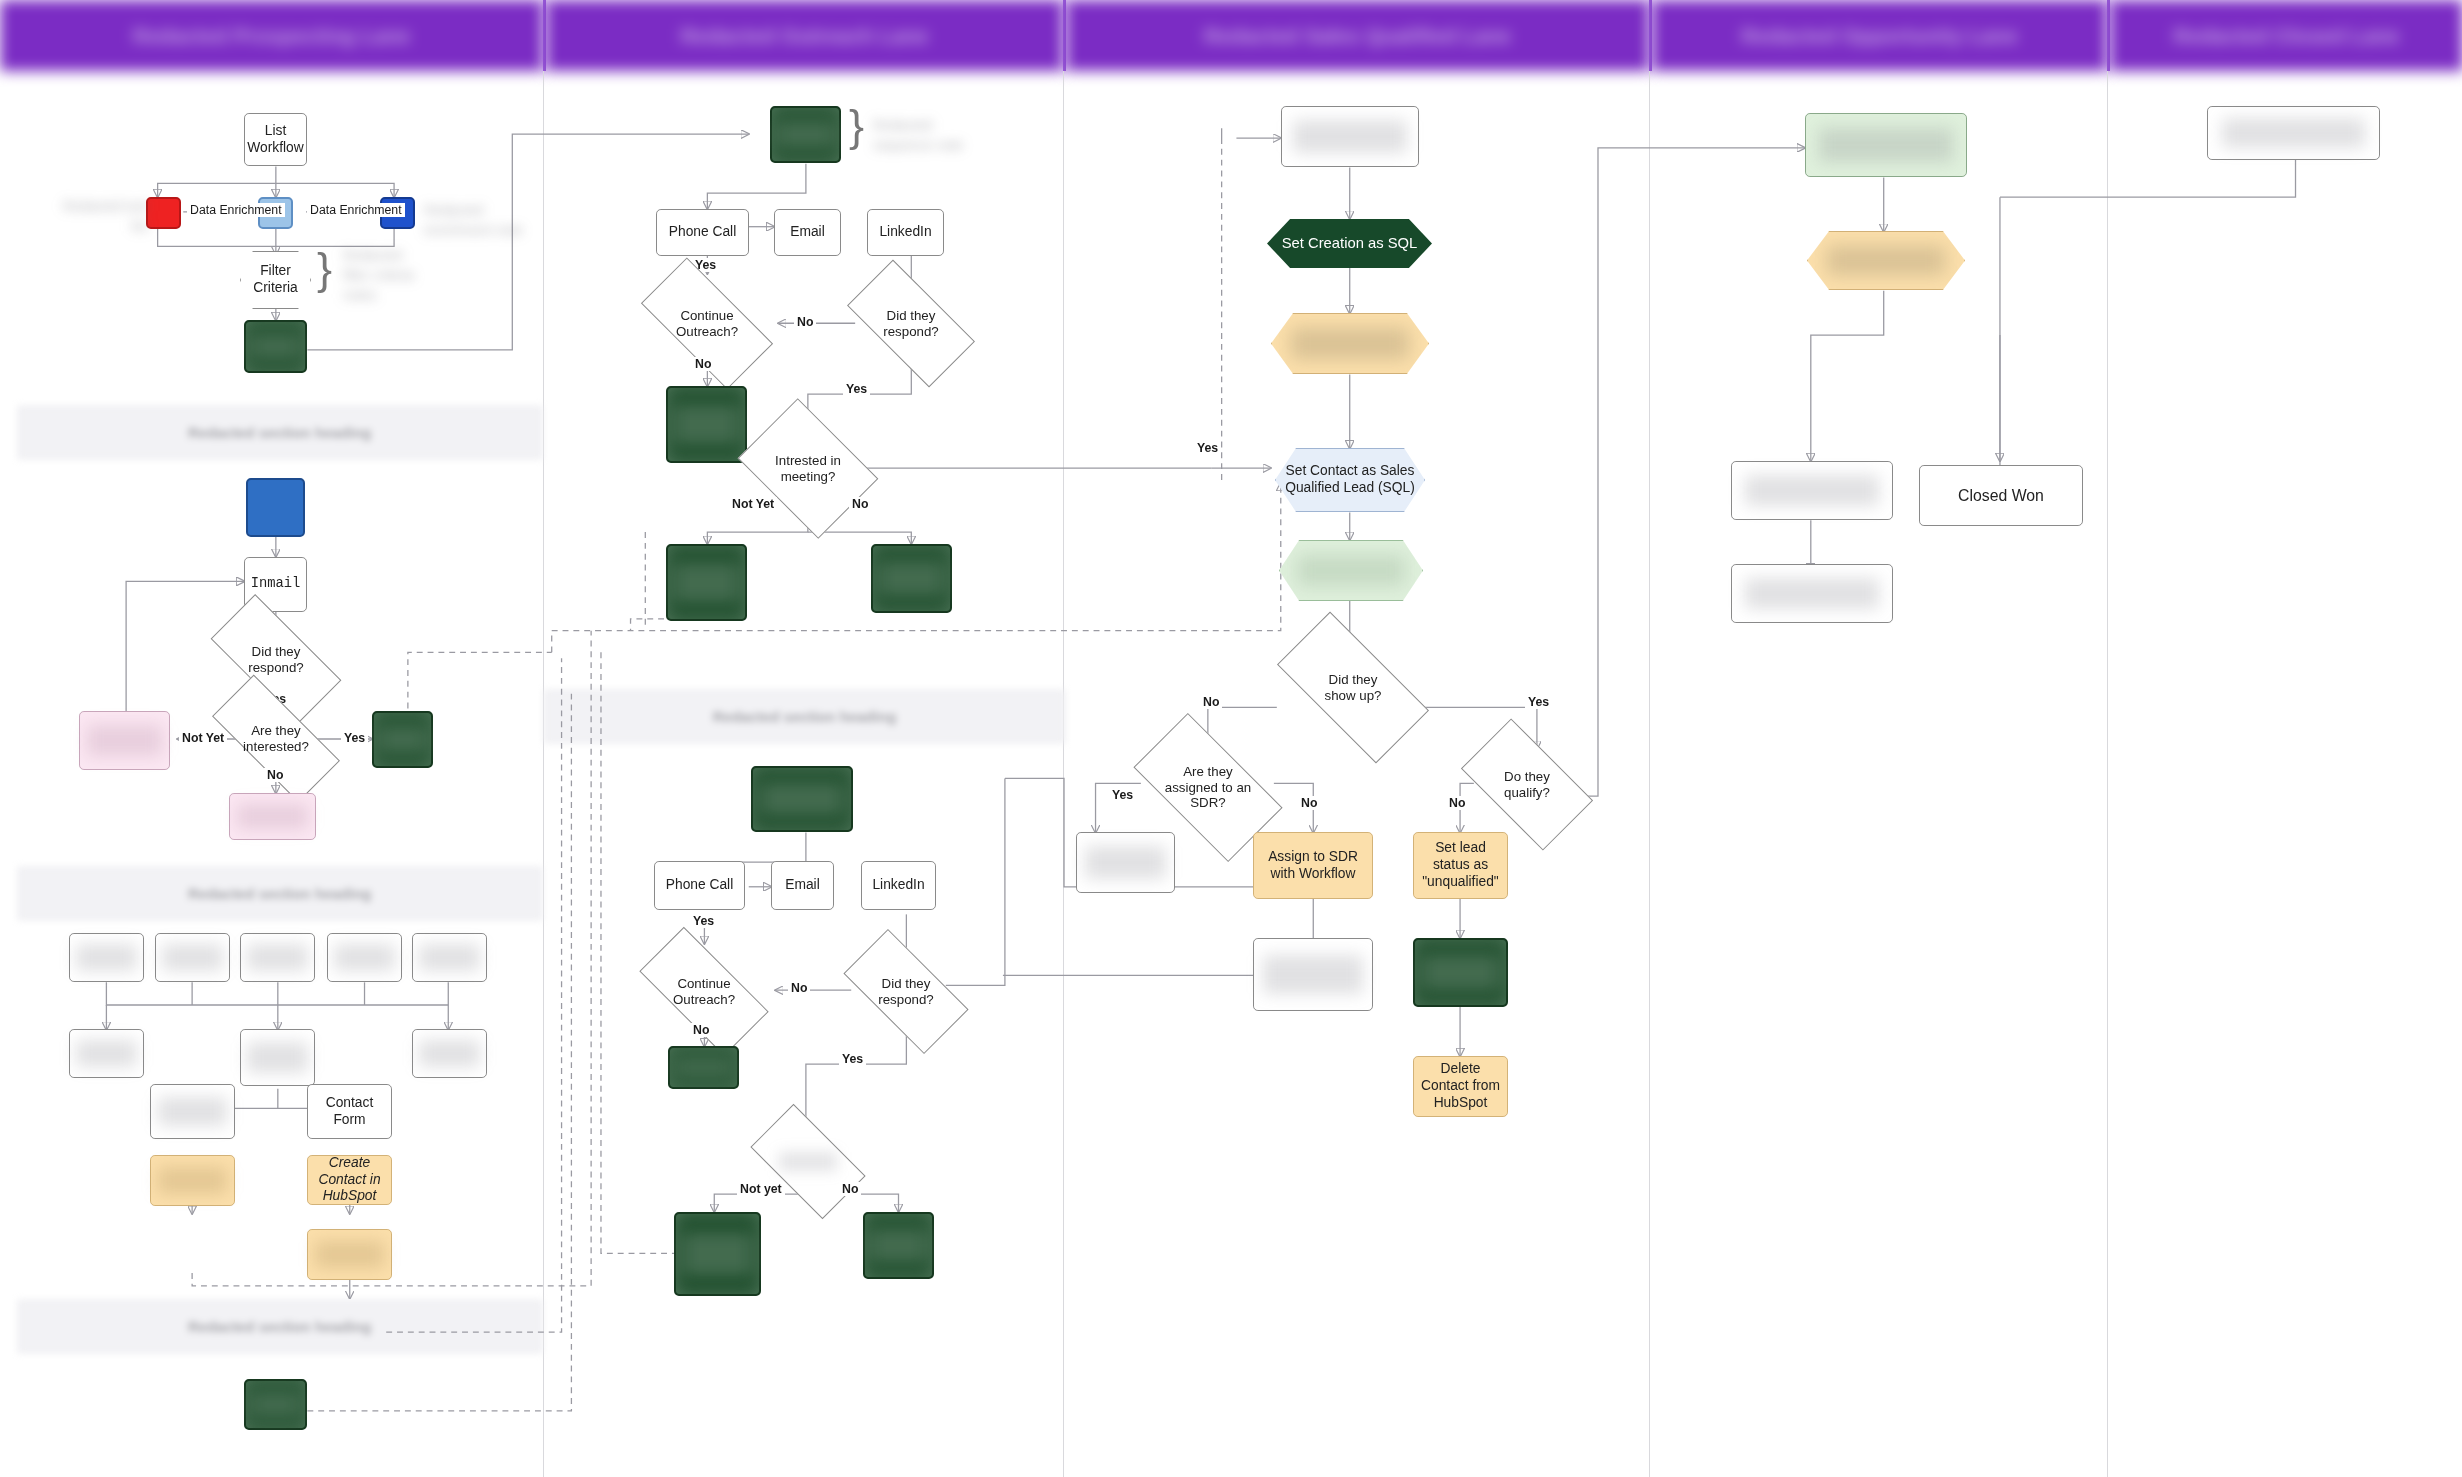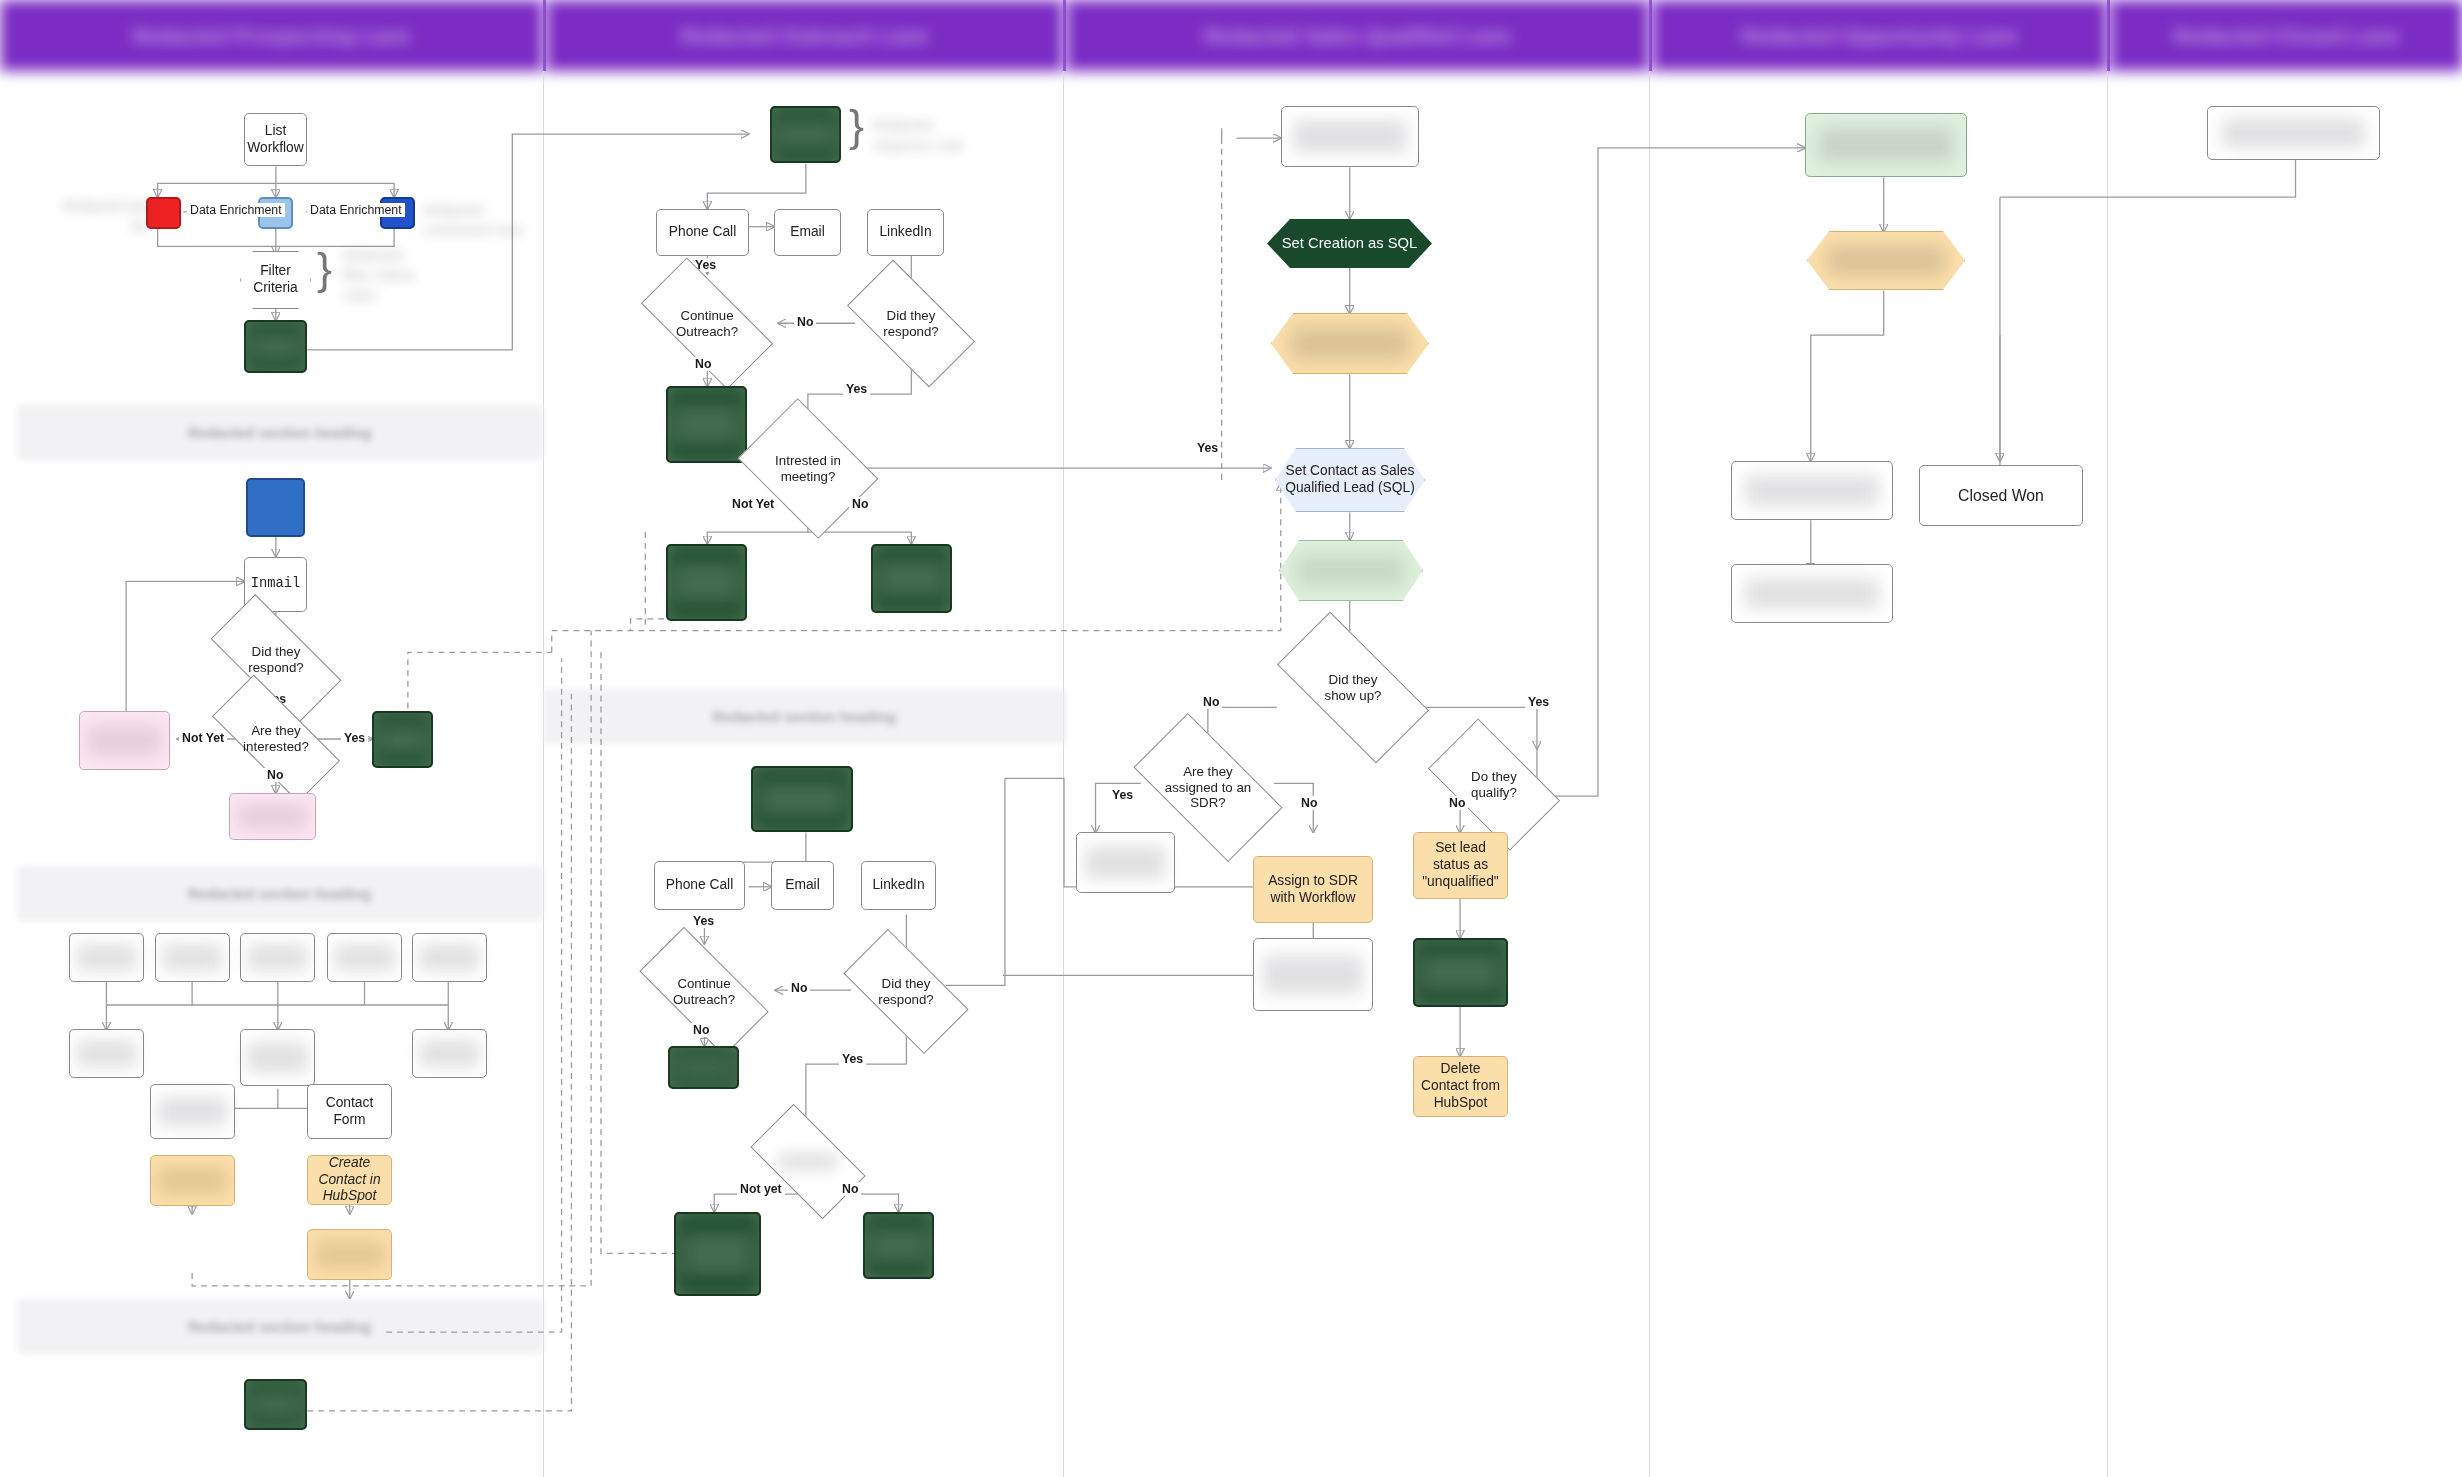--- a/index.html
+++ b/index.html
@@ -366,24 +366,24 @@
   <div class="elabel" style="left:1525px;top:695px;">Yes</div>
 
   <div class="dia" style="left:1141px;top:749px;width:134px;height:77px;">
     <span class="shape"></span>
     <span class="txt">Are they<br>assigned to an<br>SDR?</span>
   </div>
   <div class="elabel" style="left:1109px;top:788px;">Yes</div>
   <div class="elabel" style="left:1298px;top:796px;">No</div>
 
   <div class="node redacted" style="left:1076px;top:832px;width:99px;height:61px;">Redacted</div>
-  <div class="node n-orange" style="left:1253px;top:832px;width:120px;height:67px;margin-top:24px;">Assign to SDR with Workflow</div>
+  <div class="node n-orange" style="left:1253px;top:832px;width:120px;height:67px;">Assign to SDR with Workflow</div>
   <div class="node redacted" style="left:1253px;top:938px;width:120px;height:73px;">Redacted</div>
 
-  <div class="dia" style="left:1436px;top:749px;width:116px;height:71px;justify-content:center;">
+  <div class="dia" style="left:1469px;top:749px;width:116px;height:71px;justify-content:center;">
     <span class="shape"></span>
     <span class="txt">Do they<br>qualify?</span>
   </div>
   <div class="elabel" style="left:1446px;top:796px;">No</div>
 
   <div class="node n-orange" style="left:1413px;top:832px;width:95px;height:67px;">Set lead status as "unqualified"</div>
   <div class="node n-green-dark redacted" style="left:1413px;top:938px;width:95px;height:69px;">Redacted</div>
   <div class="node n-orange" style="left:1413px;top:1056px;width:95px;height:61px;">Delete Contact from HubSpot</div>
 
   <div class="node n-green-light redacted" style="left:1805px;top:113px;width:162px;height:64px;">Redacted</div>

